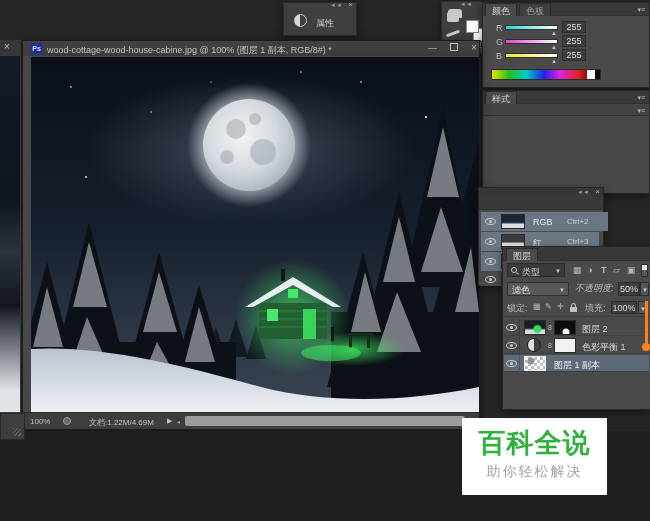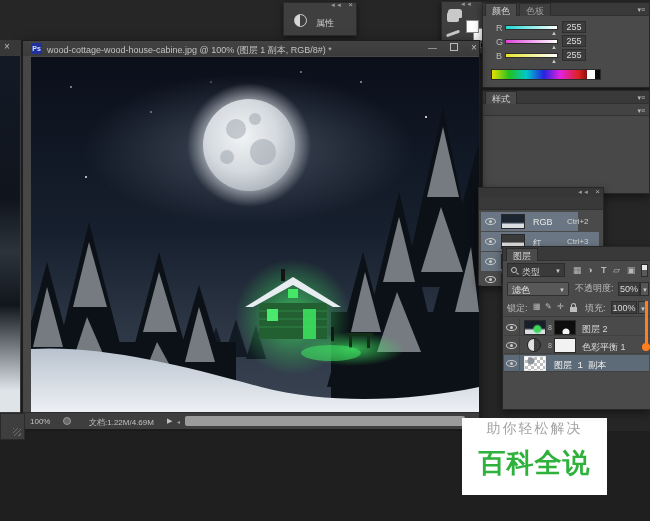--- a/index.html
+++ b/index.html
@@ -155,21 +155,21 @@
 
   <div class="panel" style="left:478px;top:187px;width:126px;height:99px;z-index:5;">
     <div style="position:absolute;left:0;right:0;top:0;height:9px;background:#363636;">
       <span class="coll" style="right:14px;top:1px;">◄◄</span>
       <span class="tiny-x" style="right:3px;top:0;">×</span>
     </div>
     <div class="tabbar" style="top:9px;">
       <span class="tab" style="left:2px;margin-top:36px;">通道</span>
     </div>
 
-    <div style="position:absolute;left:2px;top:24px;width:97px;height:19px;background:#6a7683;">
+    <div style="position:absolute;left:2px;top:24px;width:127px;height:19px;background:#6a7683;">
       <span class="eye" style="left:4px;top:6px;"></span>
       <span class="thumb" style="left:20px;top:2px;width:24px;"></span>
       <span style="position:absolute;left:52px;top:5px;font-size:9px;color:#e8e8e8;">RGB</span>
       <span style="position:absolute;left:86px;top:5px;font-size:8px;color:#d2d2d2;">Ctrl+2</span>
     </div>
 
     <div style="position:absolute;left:2px;top:44px;width:118px;height:19px;background:#6a7683;">
       <span class="eye" style="left:4px;top:6px;"></span>
       <span class="thumb" style="left:20px;top:2px;width:24px;background:linear-gradient(#3a3a3a 52%,#e2e2e2 66%);"></span>
       <span style="position:absolute;left:52px;top:5px;font-size:9px;color:#e8e8e8;">红</span>
@@ -370,21 +370,21 @@
       <span class="ficon" style="position:absolute;left:124px;top:4px;">▣</span>
       <span style="position:absolute;left:138px;top:3px;width:7px;height:13px;border:1px solid #2c2c2c;
                    background:linear-gradient(#e8e8e8 50%,#5a5a5a 50%);"></span>
     </div>
 
     <div style="position:absolute;left:0;right:0;top:33px;height:19px;">
       <span class="dd" style="position:absolute;left:4px;top:2px;width:62px;height:14px;padding:1px 4px 0;">
         <span>滤色</span>
         <span class="ddarrow" style="position:absolute;right:3px;top:4px;">▼</span>
       </span>
-      <span class="lbl" style="position:absolute;left:72px;top:2px;">不透明度:</span>
+      <span class="lbl" style="position:absolute;left:72px;top:2px;font-style:italic;">不透明度:</span>
       <span class="valbox" style="position:absolute;left:115px;top:2px;width:22px;height:14px;line-height:13px;">50%</span>
       <span style="position:absolute;left:137px;top:2px;width:9px;height:14px;background:#555555;
                    border:1px solid #2c2c2c;">
         <span class="ddarrow" style="position:absolute;left:1px;top:4px;">▼</span>
       </span>
     </div>
 
     <div style="position:absolute;left:0;right:0;top:52px;height:18px;border-bottom:1px solid #3c3c3c;">
       <span class="lbl" style="position:absolute;left:4px;top:3px;">锁定:</span>
       <span class="ficon" style="position:absolute;left:30px;top:3px;font-size:8px;">▦</span>
@@ -411,33 +411,33 @@
     <div class="lrow" style="top:90px;">
       <span class="eyecell">
           <span class="eye" style="left:2px;top:5px;"></span>
         </span>
       <span style="position:absolute;left:23px;top:1px;width:14px;height:14px;border-radius:50%;
                    border:1px solid #222;background:linear-gradient(90deg,#e0e0e0 50%,#404040 50%);"></span>
       <span class="linkchain" style="left:44px;top:5px;">8</span>
       <span class="thumb white" style="left:50px;top:1px;"></span>
       <span class="name">色彩平衡 1</span>
     </div>
-    <div class="lrow sel" style="top:108px;font-family:Liberation Mono, monospace;">
+    <div class="lrow sel" style="top:108px;">
       <span class="eyecell" style="border-right-color:#4d5a66;">
           <span class="eye" style="left:2px;top:5px;"></span>
         </span>
       <span class="thumb moonchip" style="left:20px;top:1px;border:1px solid #e8e8e8;"></span>
       <span class="name" style="left:50px;color:#f0f0f0;">图层 1 副本</span>
     </div>
 
     <span style="position:absolute;right:2px;top:54px;width:3px;height:46px;background:#ff7f1f;z-index:8;"></span>
     <span style="position:absolute;right:0;top:96px;width:8px;height:8px;border-radius:50%;background:#ff7f1f;z-index:8;"></span>
   </div>
 
   <div style="position:absolute;left:25px;top:431px;width:625px;height:90px;background:#1f1f1f;"></div>
   <div style="position:absolute;left:0;top:440px;width:25px;height:81px;background:#1f1f1f;"></div>
 
   <div id="watermark">
+    <div id="wm-title">百科全说</div>
     <div id="wm-sub">助你轻松解决</div>
-    <div id="wm-title">百科全说</div>
   </div>
 
 </div>
 
 </body></html>

